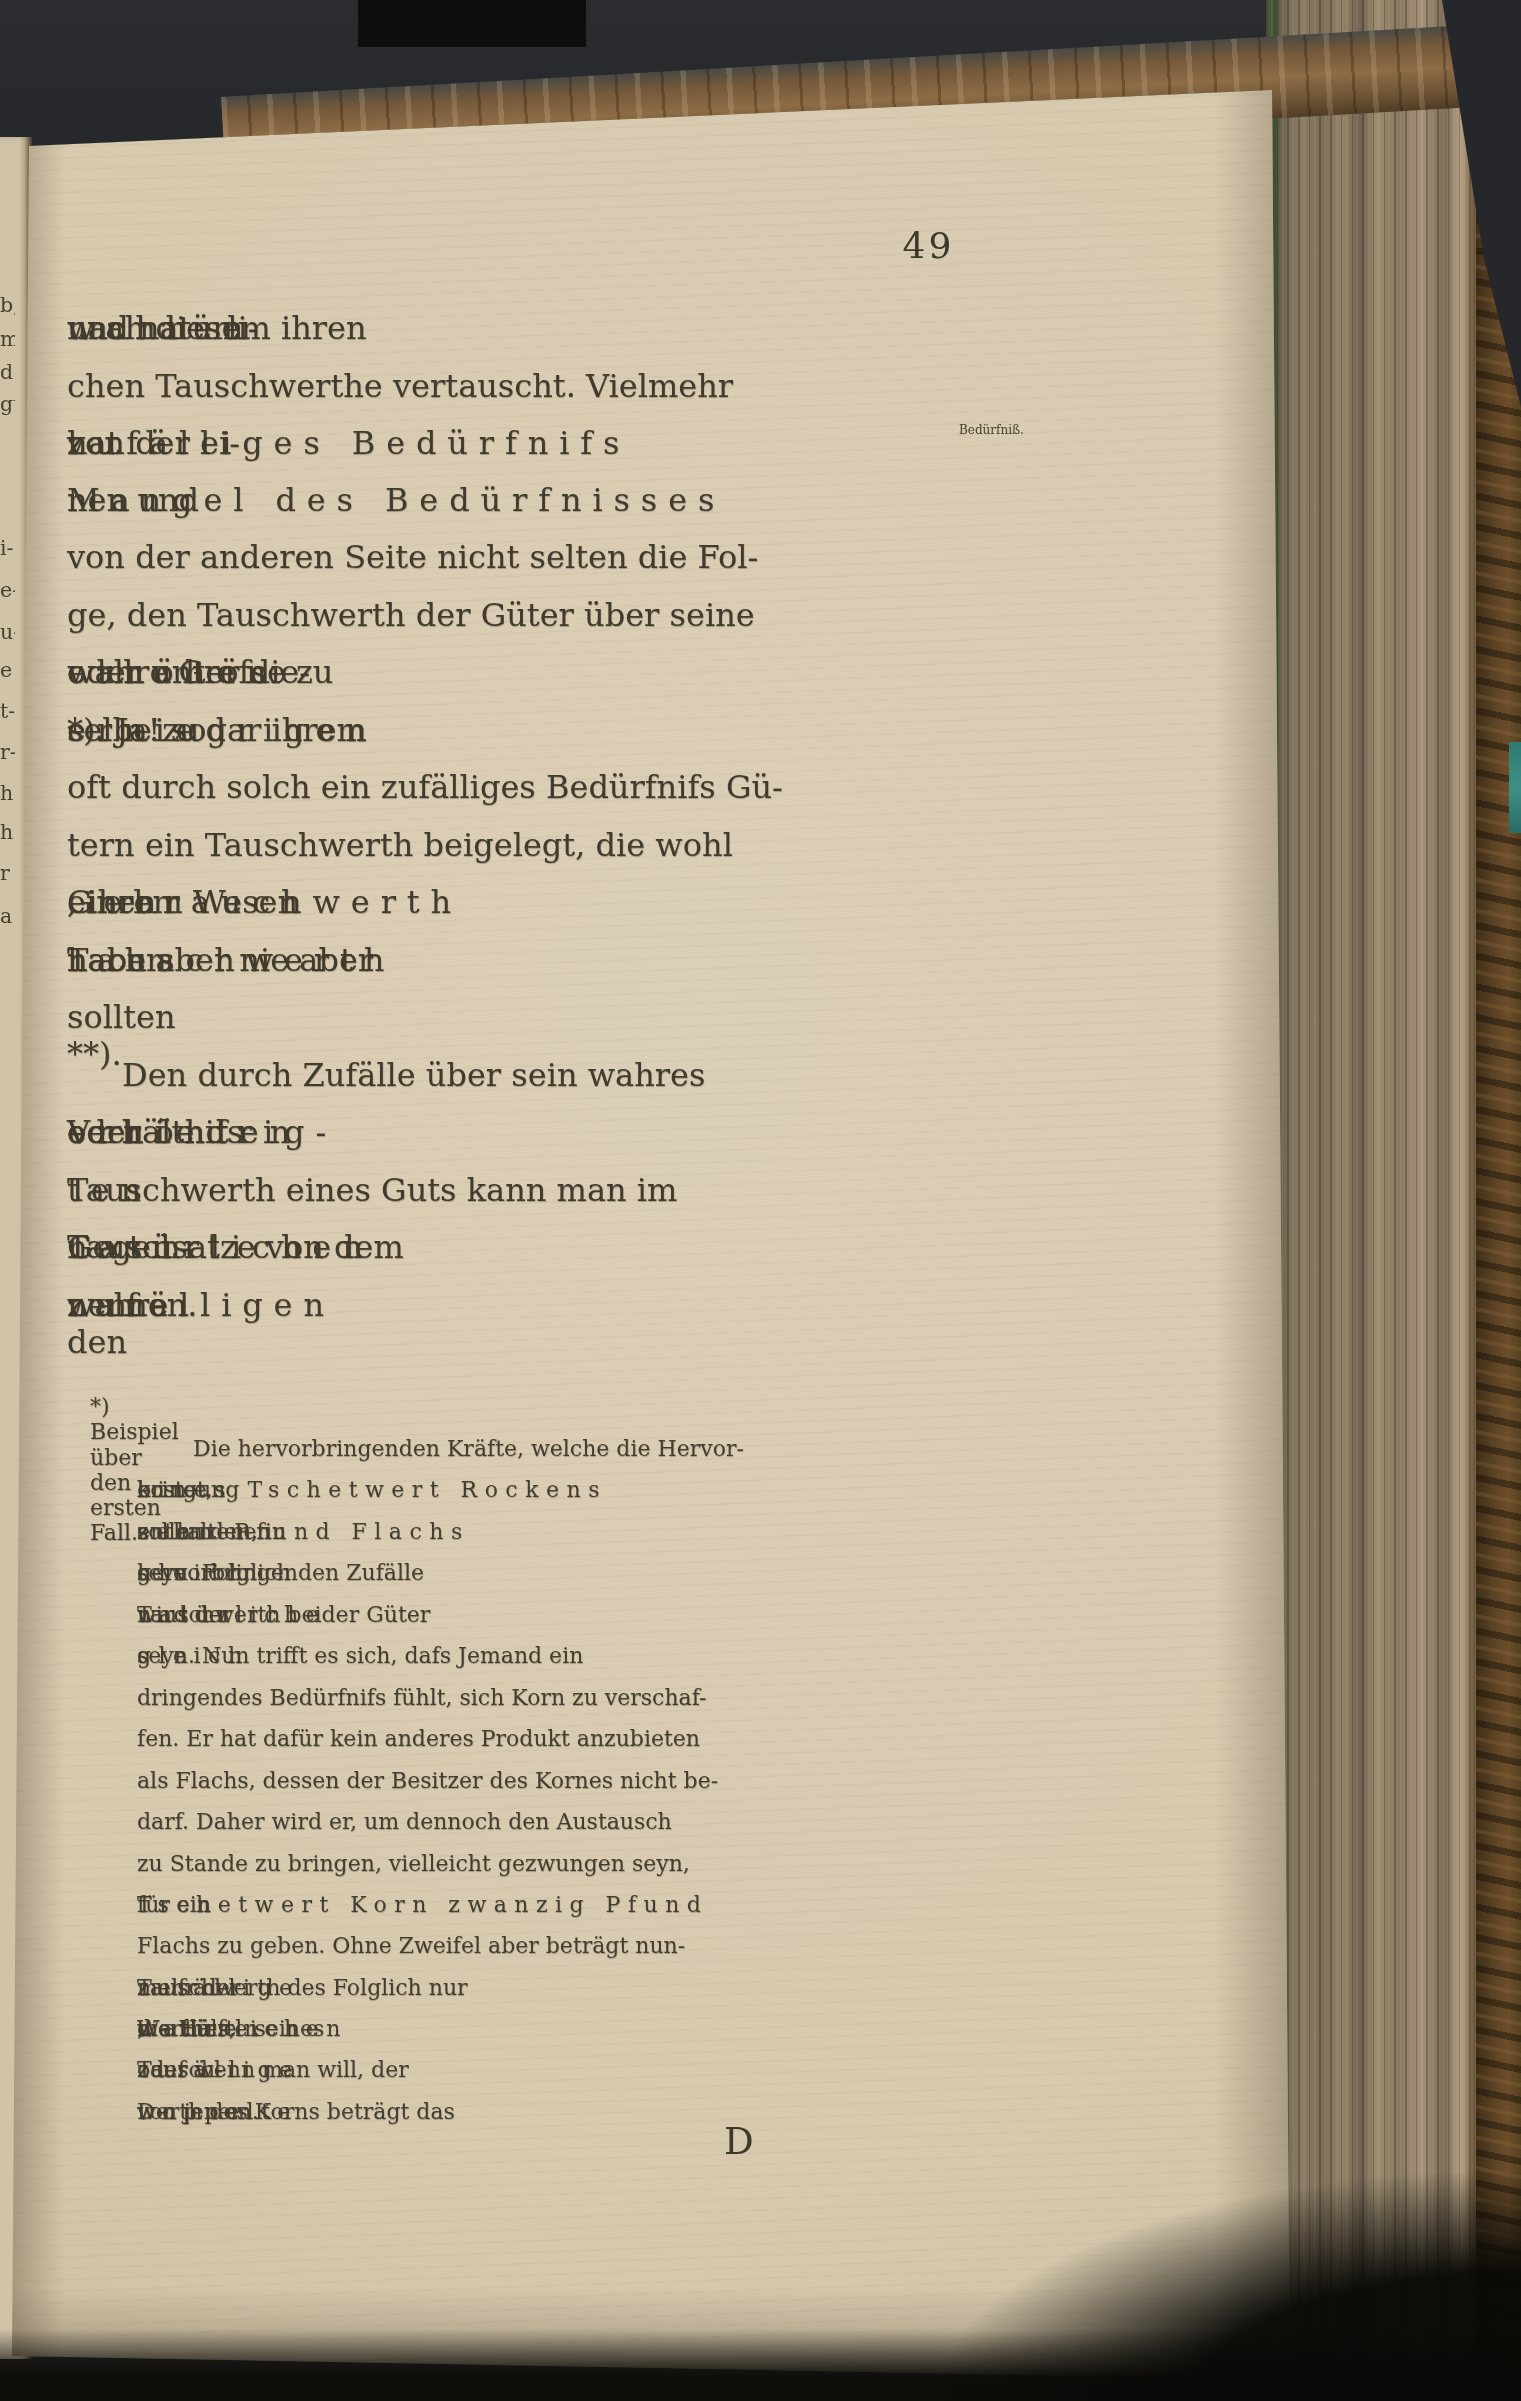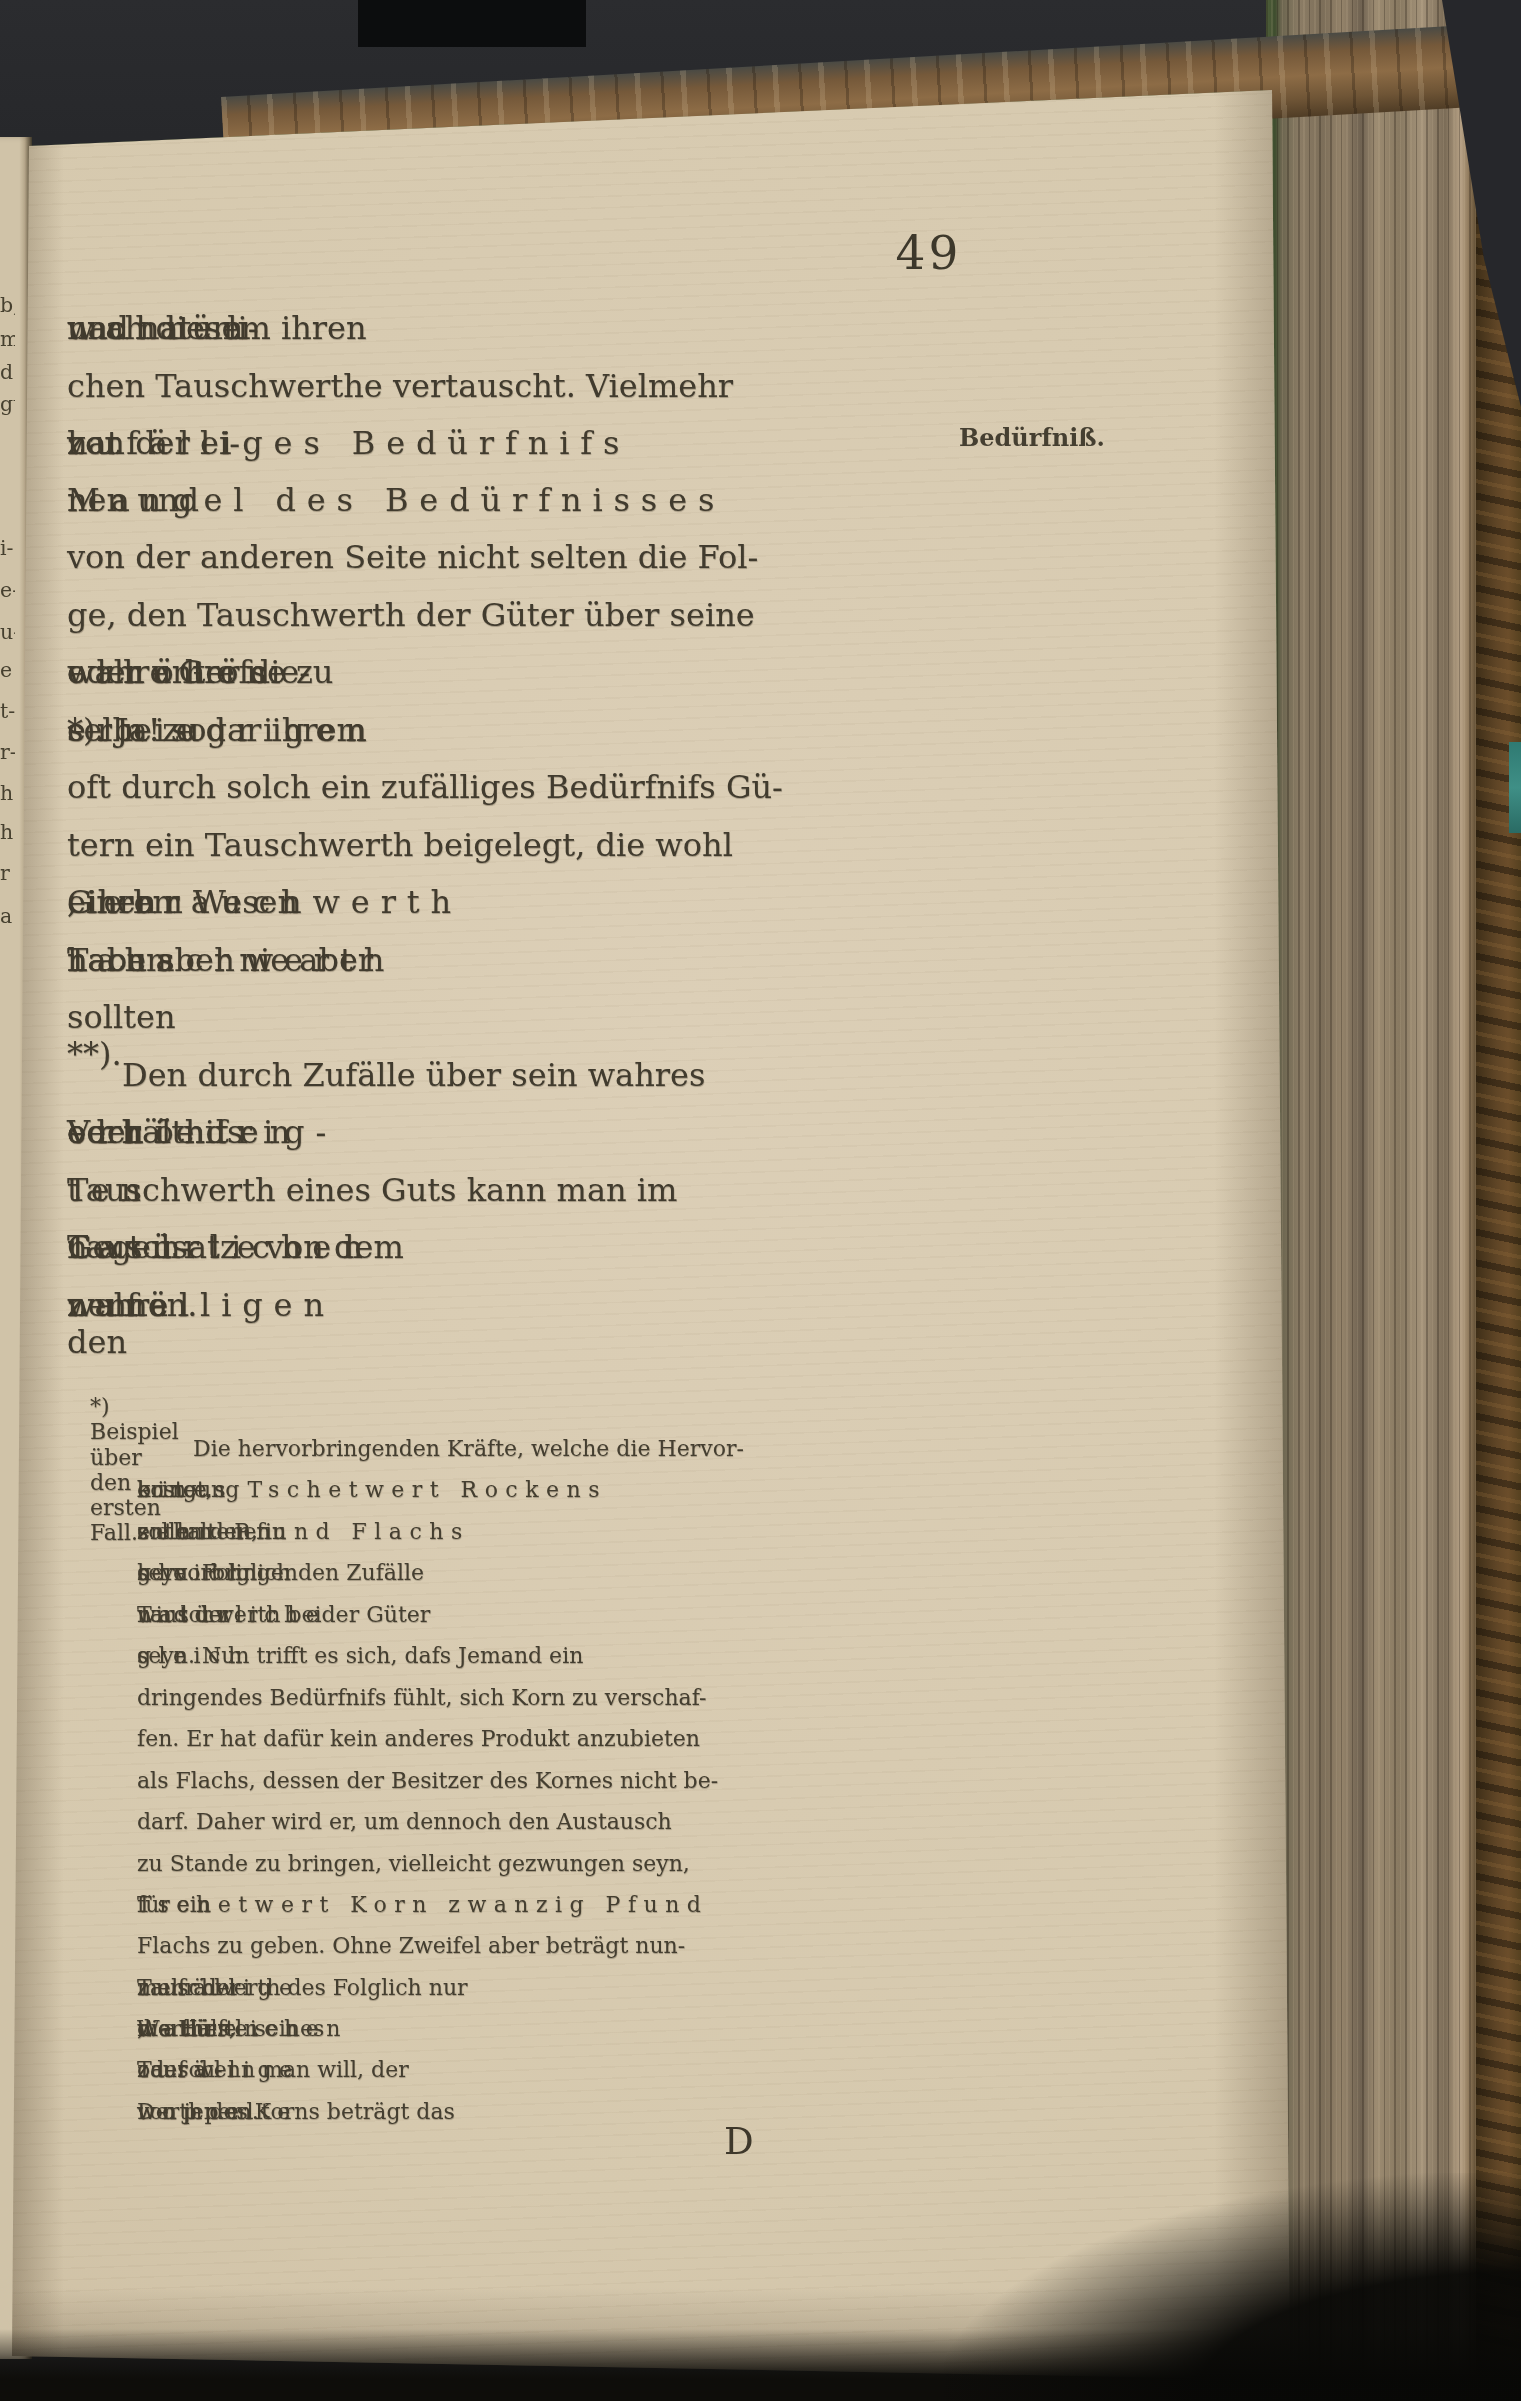--- a/index.html
+++ b/index.html
@@ -60,23 +60,23 @@
 
   
   .text-layer{inset:0;}
   .line{position:absolute;font-family:"DejaVu Serif",serif;color:#413b2e;line-height:1.15;
     text-shadow:0.4px 0.5px 0.7px rgba(62,52,36,.33);}
   .body{font-size:32px;}
   .fn{font-size:22px;color:#443e30;}
   .just{text-align:justify;text-align-last:justify;}
   .sp{letter-spacing:.34em;}
   .pagenum{left:875px;top:225px;width:107px;font-family:"DejaVu Serif",serif;
-    font-size:47px;color:#3d382b;letter-spacing:3px;text-align:center;}
+    font-size:36px;color:#3d382b;letter-spacing:3px;text-align:center;}
   .margin-note{left:959px;top:423px;font-family:"DejaVu Serif",serif;
-    font-size:24px;color:#453f31;font-weight:bold;}
+    font-size:12px;color:#453f31;}
   .signature{left:724px;top:2120px;font-family:"DejaVu Serif",serif;
     font-size:37px;color:#3e382b;}
 
   
   .bottom-shadow{left:0;right:0;bottom:0;height:72px;
     background:linear-gradient(180deg,rgba(14,13,10,0),#0e0d0a 70%);}
   .br-shadow{right:0;bottom:0;width:578px;height:228px;
     background:radial-gradient(ellipse at 100% 100%,rgba(8,8,6,.96) 40%,rgba(8,8,6,0) 72%);}
 </style>
 </head>

